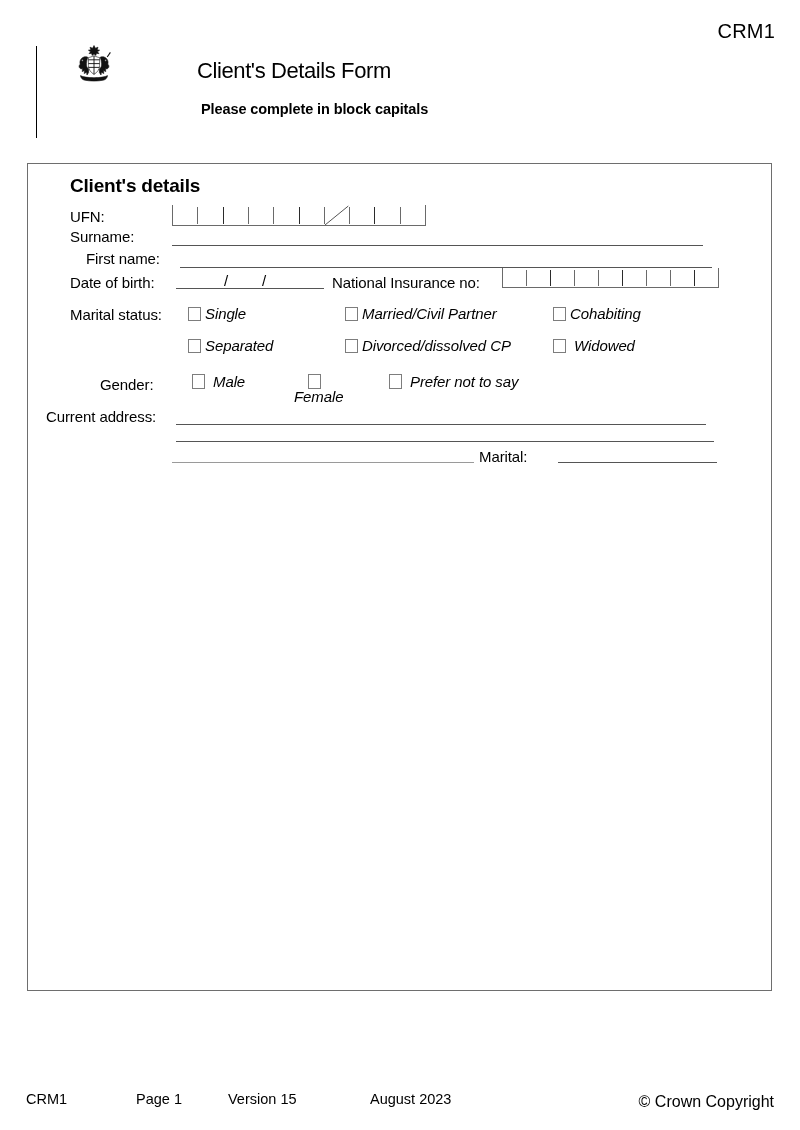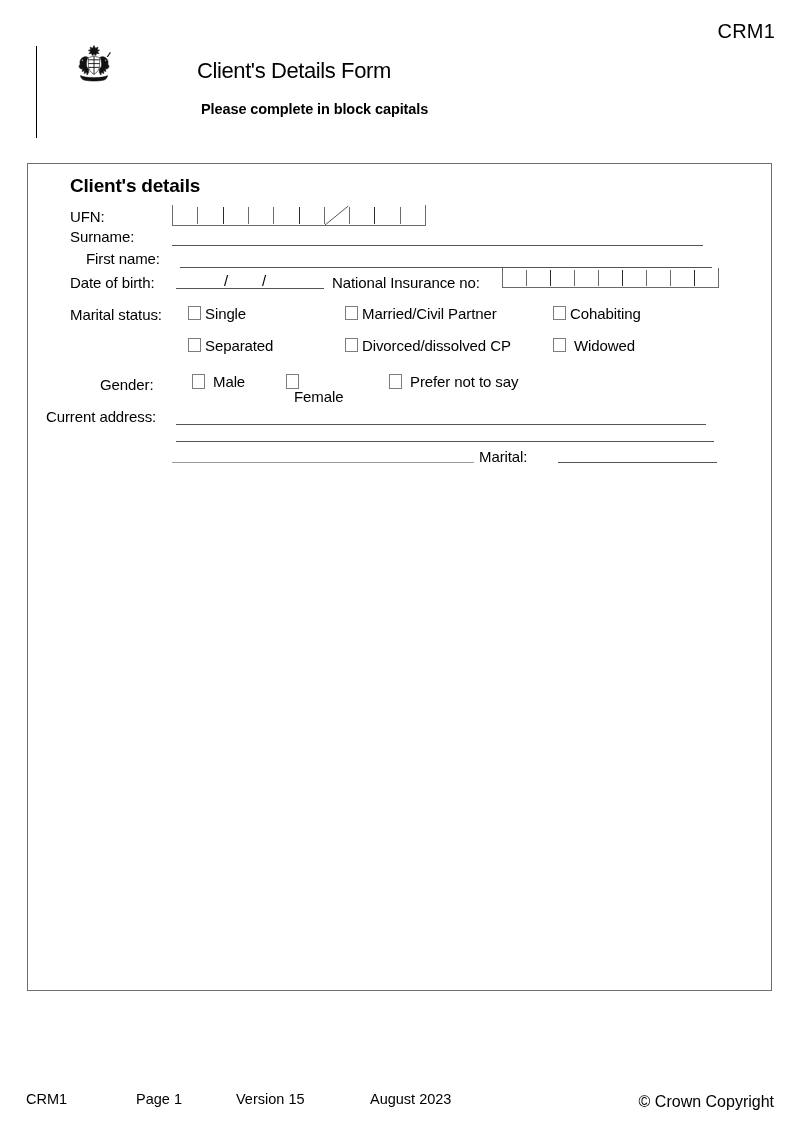--- a/index.html
+++ b/index.html
@@ -132,22 +132,23 @@
     background: #6a6a6a;
   }
   .comb-tick.dark {
     background: #2b2b2b;
   }
 
   
   .check-item {
     position: absolute;
     display: flex;
-    align-items: flex-start;
-    white-space: nowrap;
+    align-items: center;
+    white-space: nowrap;
+    font-style: italic;
   }
   .check-box {
     width: 13px;
     height: 14px;
     border: 1px solid #7d7d7d;
     box-sizing: border-box;
     background: #ffffff;
     flex: 0 0 auto;
   }
   .check-label {
@@ -310,15 +311,15 @@
 <div class="field-label" style="left:46px; top:408px;">Current address:</div>
 <div class="rule" style="left:176px; top:424px; width:530px;"></div>
 <div class="rule" style="left:176px; top:441px; width:538px;"></div>
 <div class="rule rule-light" style="left:172px; top:462px; width:302px;"></div>
 
 <div class="field-label" style="left:479px; top:448px;">Marital:</div>
 <div class="rule" style="left:558px; top:462px; width:159px;"></div>
 
 <div class="footer-cell" style="left:26px;">CRM1</div>
 <div class="footer-cell" style="left:136px;">Page 1</div>
-<div class="footer-cell" style="left:236px;">Version 15</div>
+<div class="footer-cell" style="left:228px;">Version 15</div>
 <div class="footer-cell" style="left:370px;">August 2023</div>
 <div id="footer-copyright">© Crown Copyright</div>
 
 </body></html>

